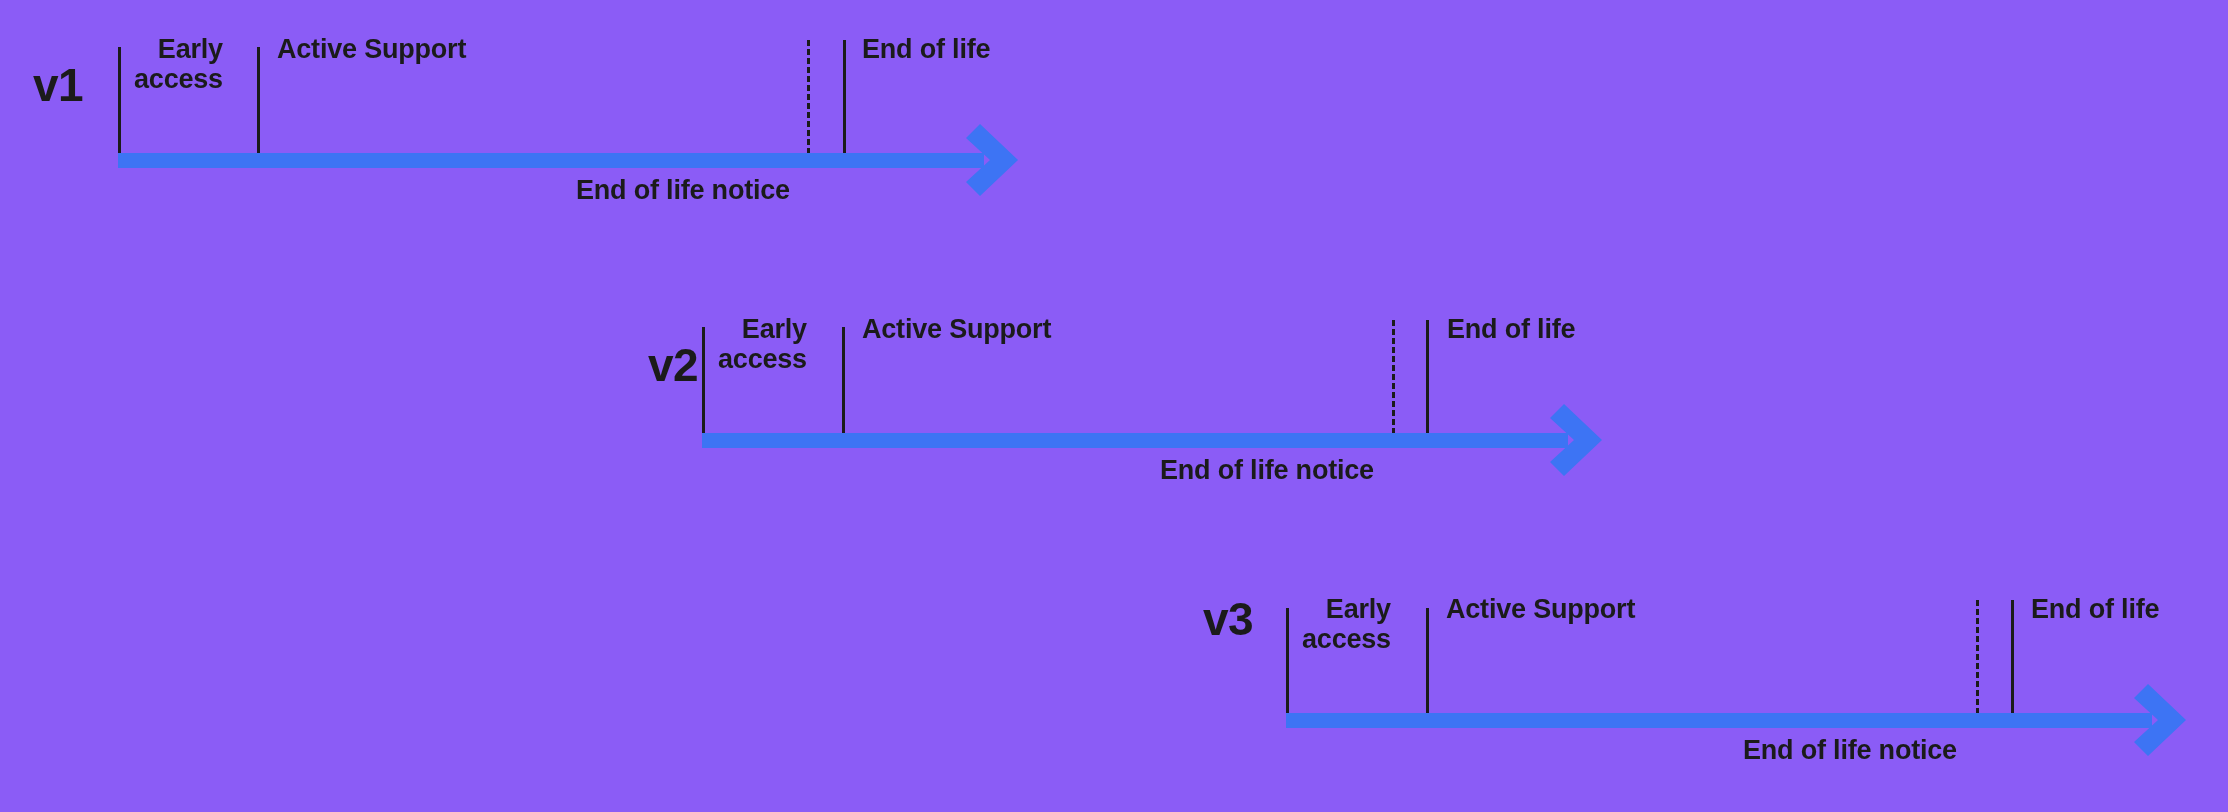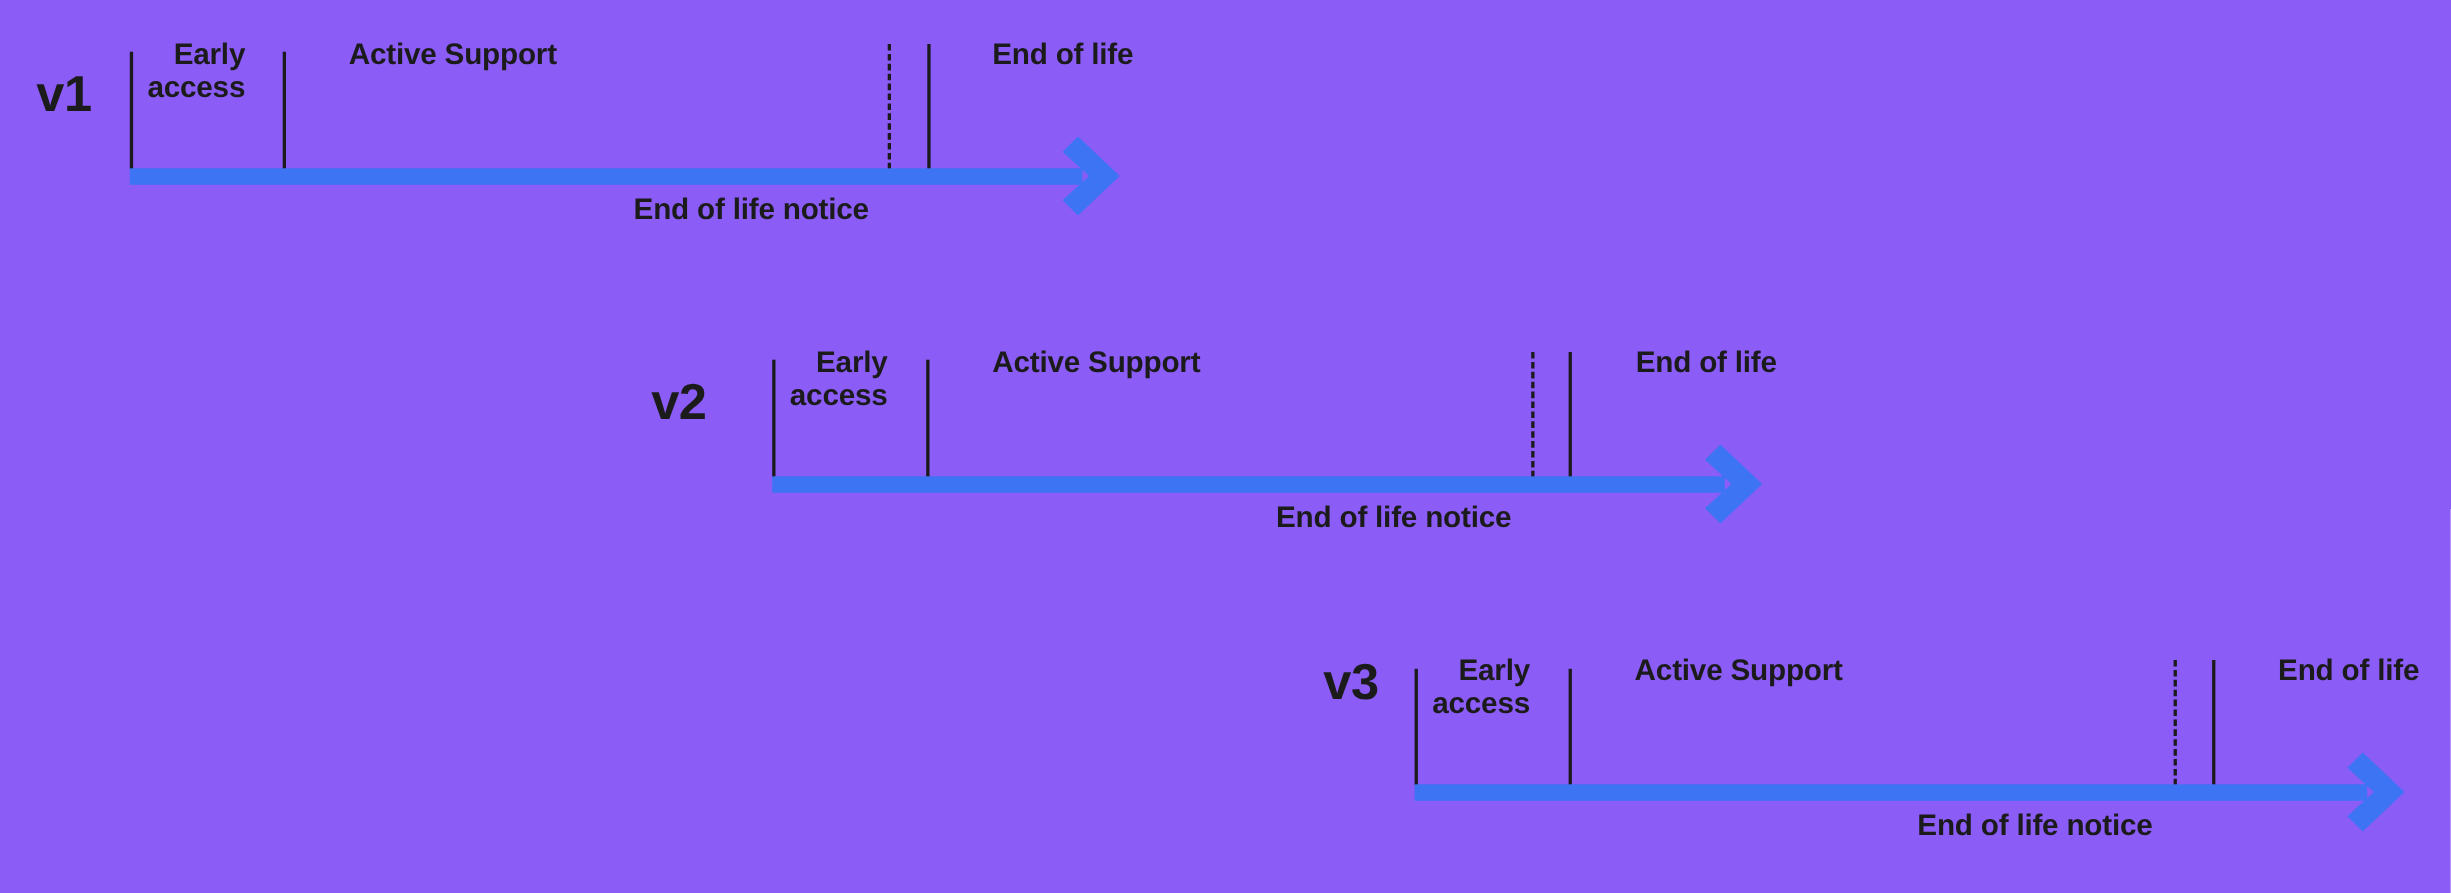--- a/index.html
+++ b/index.html
@@ -61,21 +61,20 @@
     font-size: 27px;
     font-weight: 700;
     color: #1b1b1b;
     line-height: 1.12;
     white-space: pre-line;
     letter-spacing: -0.2px;
     text-align: right;
   }
   .phase-label.nowrap {
     white-space: nowrap;
-    margin-left: 40px;
   }
 
   
   .lifecycle-bar {
     position: absolute;
     height: 15px;
     background: #3d74f4;
   }
   .arrow-head {
     position: absolute;
@@ -122,21 +121,21 @@
       <svg width="60" height="64" viewBox="0 0 60 64" style="position:absolute; left:0; top:-32px;">
         <path d="M 0 10 L 14 -4 L 52 32 L 14 68 L 0 54 L 24 32 Z" fill="#3d74f4"></path>
       </svg>
     </div>
 
     <div class="notice-label" style="left:576px; top:177px;">End of life notice</div>
   </div>
 
   <div class="timeline-row">
 
-    <div class="version-label" style="left:592px; top:342px;">v2</div>
+    <div class="version-label" style="left:648px; top:342px;">v2</div>
 
     <div class="divider" style="left:702px; top:327px; height:107px;"></div>
     <div class="divider" style="left:842px; top:327px; height:107px;"></div>
     <div class="divider-dashed" style="left:1392px; top:320px; height:114px;"></div>
     <div class="divider" style="left:1426px; top:320px; height:114px;"></div>
 
     <div class="phase-label" style="left:718px; top:314px;">Early
 access</div>
     <div class="phase-label nowrap" style="left:862px; top:314px;">Active Support</div>
     <div class="phase-label nowrap" style="left:1447px; top:314px;">End of life</div>

